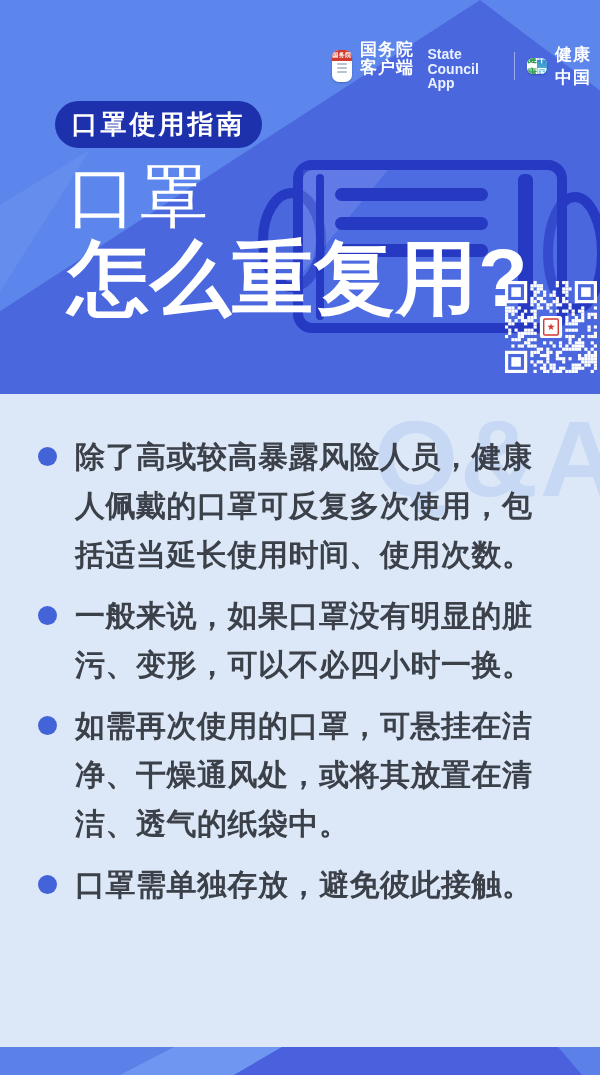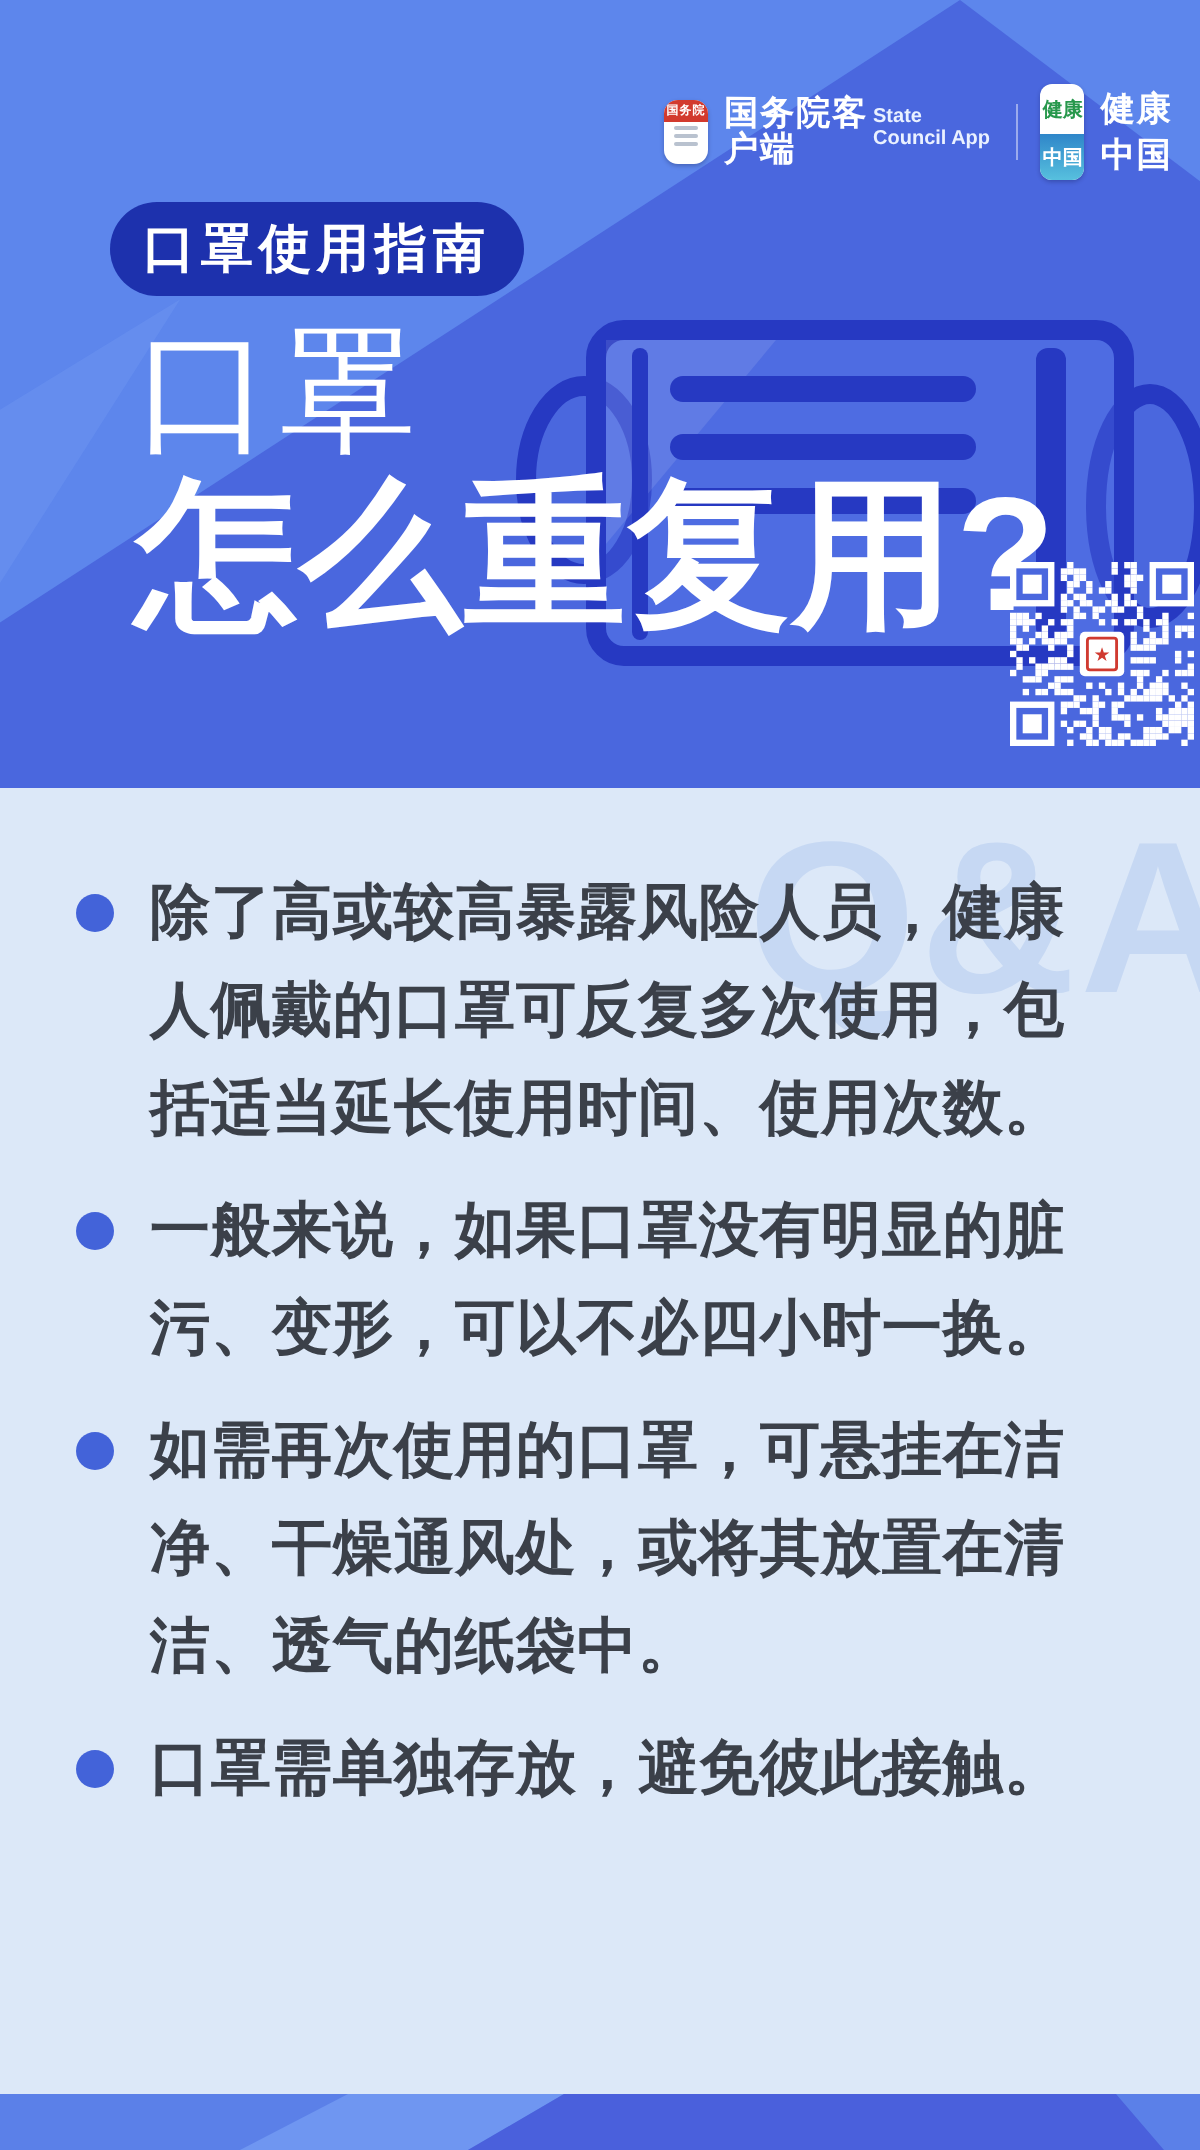--- a/index.html
+++ b/index.html
@@ -24,24 +24,24 @@
   
   .logo-row { position:absolute; top:48px; left:332px; height:36px; display:flex;
               align-items:center; gap:8px; z-index:3; }
   .sc-icon { width:32px; height:32px; background:#fff; border-radius:7px; overflow:hidden;
              display:flex; flex-direction:column; box-shadow:0 1px 2px rgba(0,0,40,.25); }
   .sc-icon .sc-top { height:11px; background:#d23a2e; color:#fff; font-size:6px; font-weight:bold;
              display:flex; align-items:center; justify-content:center; letter-spacing:.5px; }
   .sc-icon .sc-line { height:2px; background:#b9c2cf; margin:2px 5px 0 5px; border-radius:1px; }
   .logo-text { display:flex; flex-direction:row; color:#fff; line-height:1.05; }
   .logo-text .cn { font-size:17px; font-weight:bold; letter-spacing:1px; }
-  .logo-text .en { font-size:10px; font-weight:600; color:#eaf1ff; margin-top:6px; }
+  .logo-text .en { font-size:14px; font-weight:600; color:#eaf1ff; margin-top:6px; }
   .logo-divider { width:1px; height:28px; background:rgba(255,255,255,.45); margin:0 4px; }
-  .hc-icon { width:32px; height:48px; border-radius:6px; overflow:hidden; background:#fff;
-             display:flex; flex-direction:column; box-shadow:0 1px 2px rgba(0,0,40,.25); }
+  .hc-icon { width:32px; height:16px; border-radius:6px; overflow:hidden; background:#fff;
+             display:flex; box-shadow:0 1px 2px rgba(0,0,40,.25); }
   .hc-icon .hc-top { flex:1.1; display:flex; align-items:center; justify-content:center;
              color:#27984c; font-size:10px; font-weight:bold; }
   .hc-icon .hc-bottom { flex:1; display:flex; align-items:center; justify-content:center;
              background:linear-gradient(180deg,#2f86c9,#57c0de); color:#fff; font-size:10px; font-weight:bold; }
   .hc-name { font-size:17px; font-weight:bold; color:#fff; letter-spacing:1px; }
 
   
   .badge { position:absolute; left:55px; top:101px; width:207px; height:47px; z-index:3;
            background:#1d31ad; border-radius:26px; display:flex; align-items:center;
            justify-content:center; color:#fff; font-size:26px; font-weight:600; letter-spacing:3px; }

